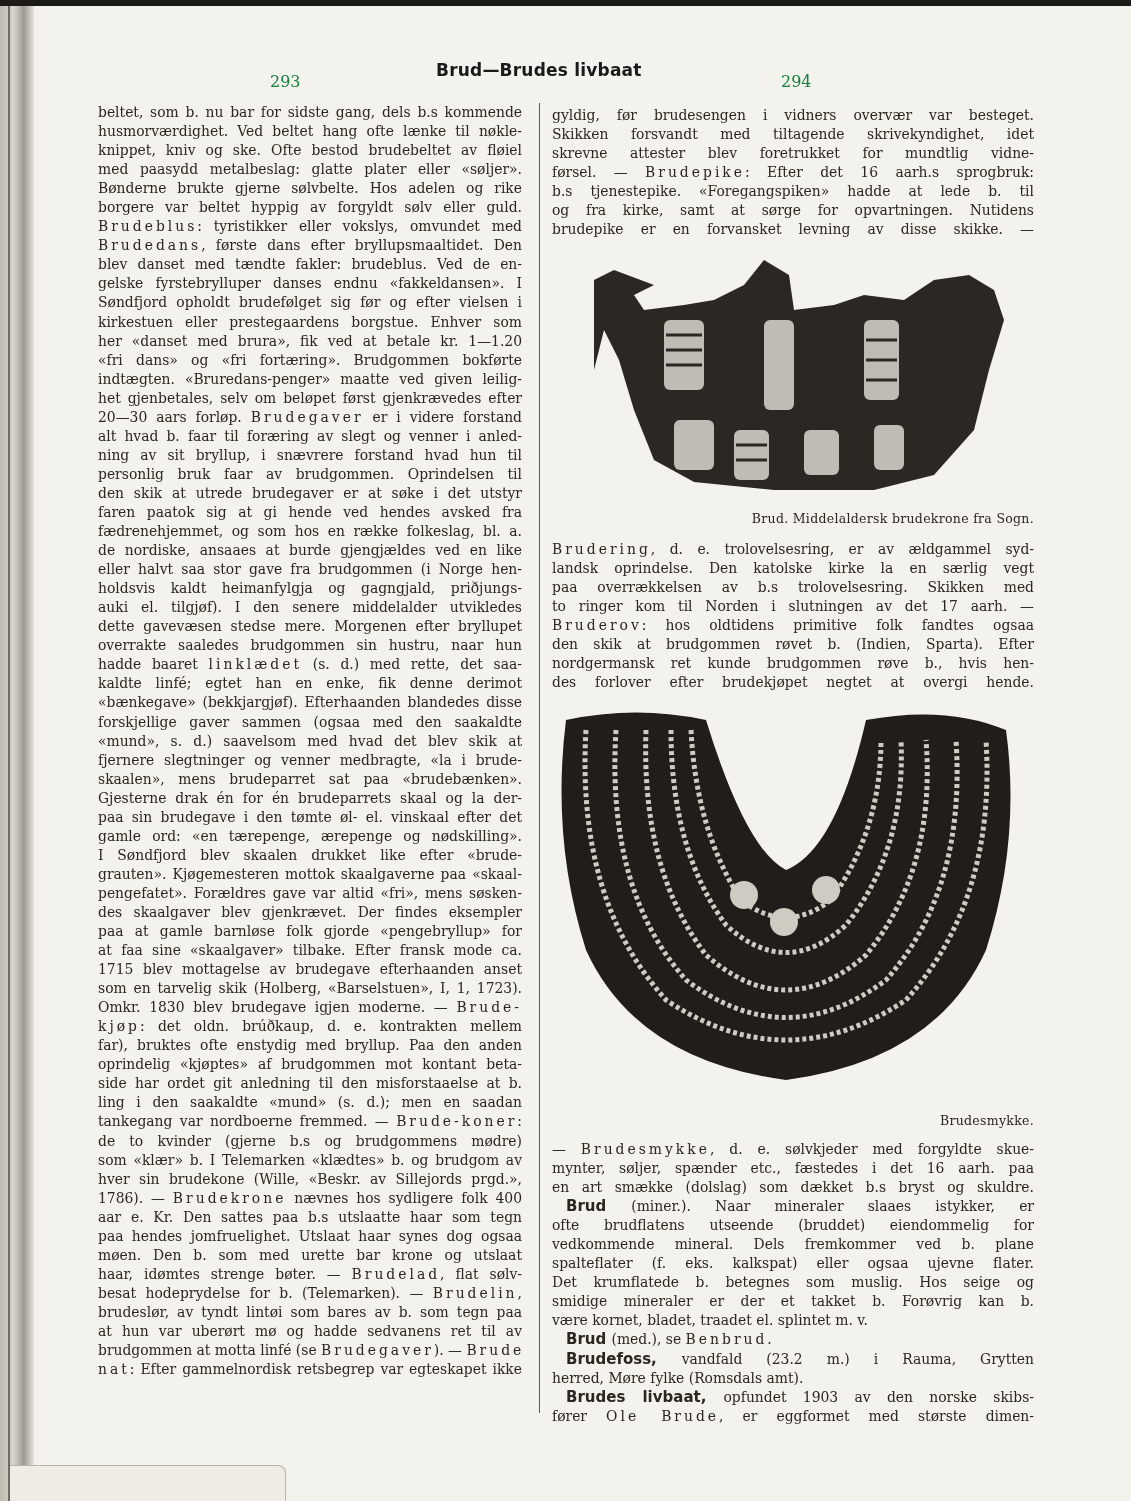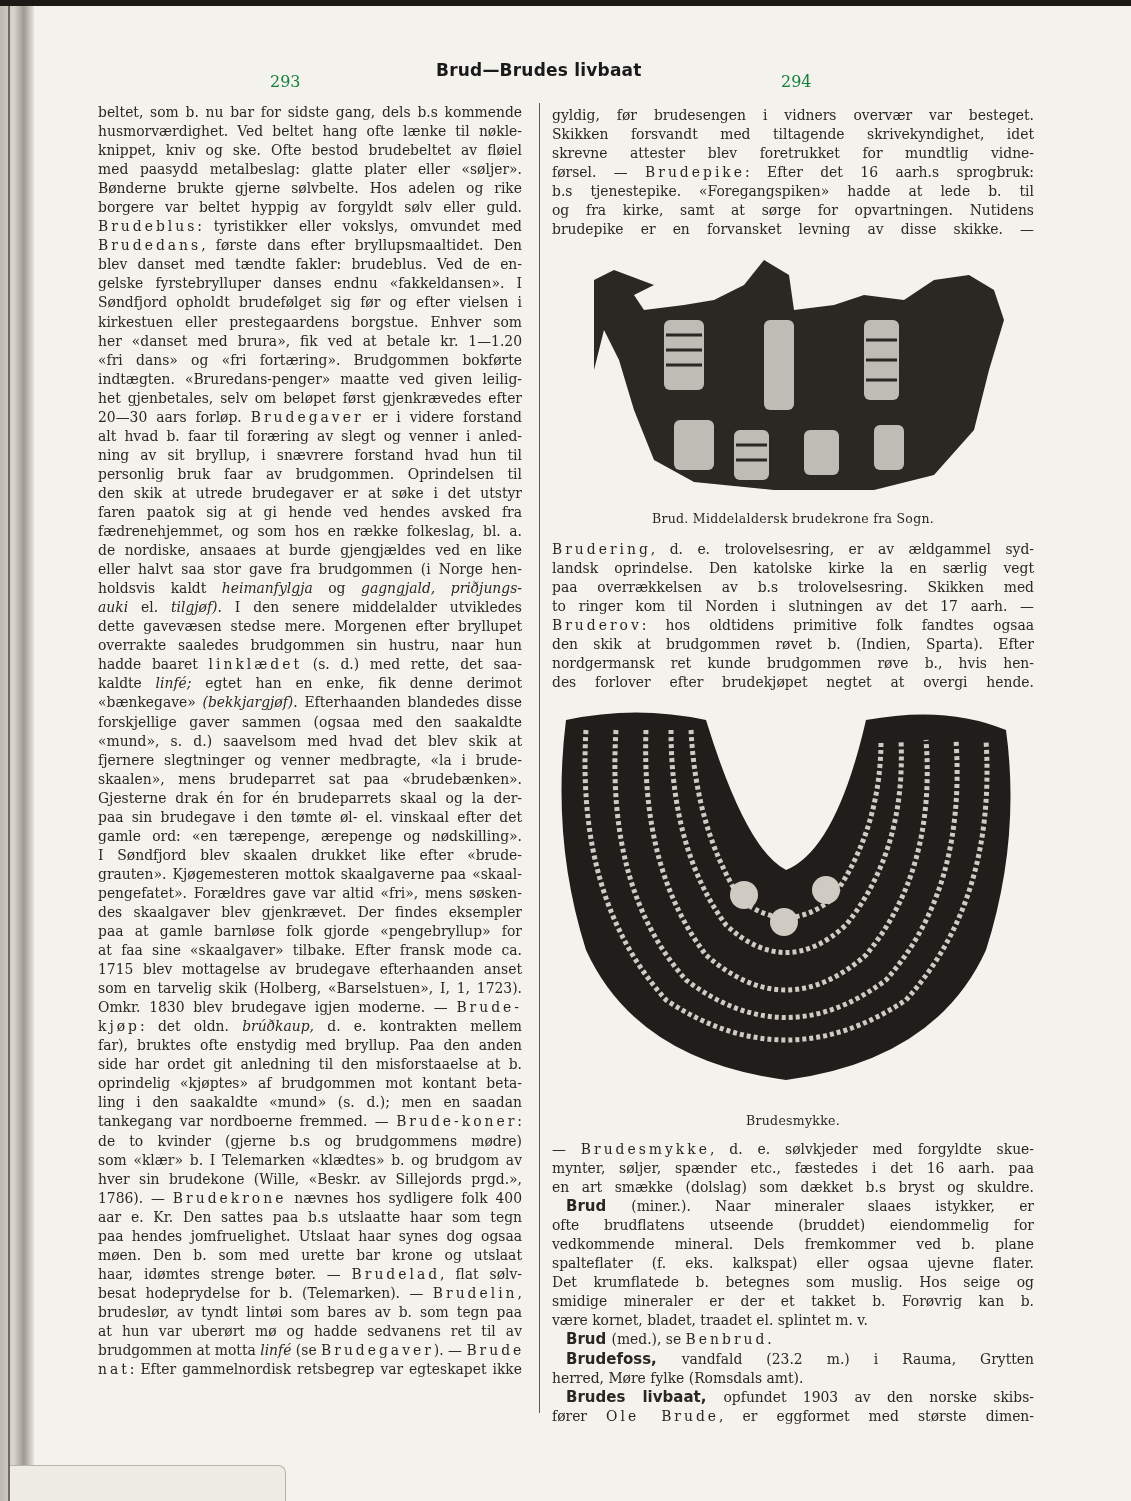--- a/index.html
+++ b/index.html
@@ -27,24 +27,24 @@
   .col {
     position: absolute; top: 103px;
     font-size: 13.9px; line-height: 19.05px; text-align: justify;
   }
   .col.left { left: 98px; width: 424px; }
   .col.right { left: 552px; width: 482px; }
   .col-rule { position: absolute; left: 539px; top: 103px; width: 1px; height: 1310px; background: #5d5a55; }
   .line { display: block; white-space: nowrap; text-align-last: justify; overflow: hidden; }
   .line.last { text-align-last: left; }
   .sp { letter-spacing: 3px; }
-  .it { font-style: italic; }
+  .it { }
   .bd { font-weight: bold; font-family: "DejaVu Sans", "Liberation Sans", sans-serif; font-size: 15px; }
   .indent { padding-left: 14px; }
-  .caption { position: absolute; font-size: 12.5px; text-align: center; letter-spacing: 0.3px; }
+  .caption { position: absolute; font-size: 12.5px; text-align: right; letter-spacing: 0.3px; }
   .crown-svg { position: absolute; left: 574px; top: 250px; }
   .collar-svg { position: absolute; left: 546px; top: 700px; }
   .bottom-fold {
     position: absolute; left: 10px; top: 1465px; width: 275px; height: 40px;
     border-top: 1px solid #b8b4ab; border-right: 1px solid #b8b4ab; border-top-right-radius: 8px;
     background: #eeece5;
   }
 </style>
 </head>
 <body>
@@ -103,22 +103,22 @@
     <span class="line">grauten».  Kjøgemesteren mottok skaalgaverne paa «skaal-</span>
     <span class="line">pengefatet».  Forældres gave var altid «fri», mens søsken-</span>
     <span class="line">des skaalgaver blev gjenkrævet.  Der findes eksempler</span>
     <span class="line">paa at gamle barnløse folk gjorde «pengebryllup» for</span>
     <span class="line">at faa sine «skaalgaver» tilbake.  Efter fransk mode ca.</span>
     <span class="line">1715 blev mottagelse av brudegave efterhaanden anset</span>
     <span class="line">som en tarvelig skik (Holberg, «Barselstuen», I, 1, 1723).</span>
     <span class="line">Omkr. 1830 blev brudegave igjen moderne. — <span class="sp">Brude-</span></span>
     <span class="line"><span class="sp">kjøp</span>: det oldn. <span class="it">brúðkaup,</span> d. e. kontrakten mellem</span>
     <span class="line">far), bruktes ofte enstydig med bryllup.  Paa den anden</span>
+    <span class="line">oprindelig «kjøptes» af brudgommen mot kontant beta-</span>
     <span class="line">side har ordet git anledning til den misforstaaelse at b.</span>
-    <span class="line">oprindelig «kjøptes» af brudgommen mot kontant beta-</span>
     <span class="line">ling i den saakaldte «mund» (s. d.); men en saadan</span>
     <span class="line">tankegang var nordboerne fremmed. — <span class="sp">Brude-koner</span>:</span>
     <span class="line">de to kvinder (gjerne b.s og brudgommens mødre)</span>
     <span class="line">som «klær» b. I Telemarken «klædtes» b. og brudgom av</span>
     <span class="line">hver sin brudekone (Wille, «Beskr. av Sillejords prgd.»,</span>
     <span class="line">1786). — <span class="sp">Brudekrone</span> nævnes hos sydligere folk 400</span>
     <span class="line">aar e. Kr.  Den sattes paa b.s utslaatte haar som tegn</span>
     <span class="line">paa hendes jomfruelighet.  Utslaat haar synes dog ogsaa</span>
     <span class="line">møen.  Den b. som med urette bar krone og utslaat</span>
     <span class="line">haar, idømtes strenge bøter. — <span class="sp">Brudelad</span>, flat sølv-</span>

